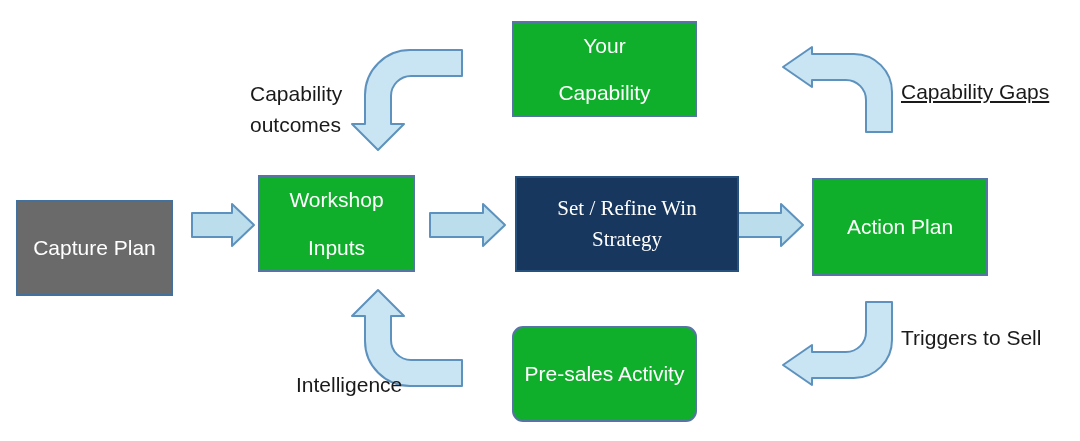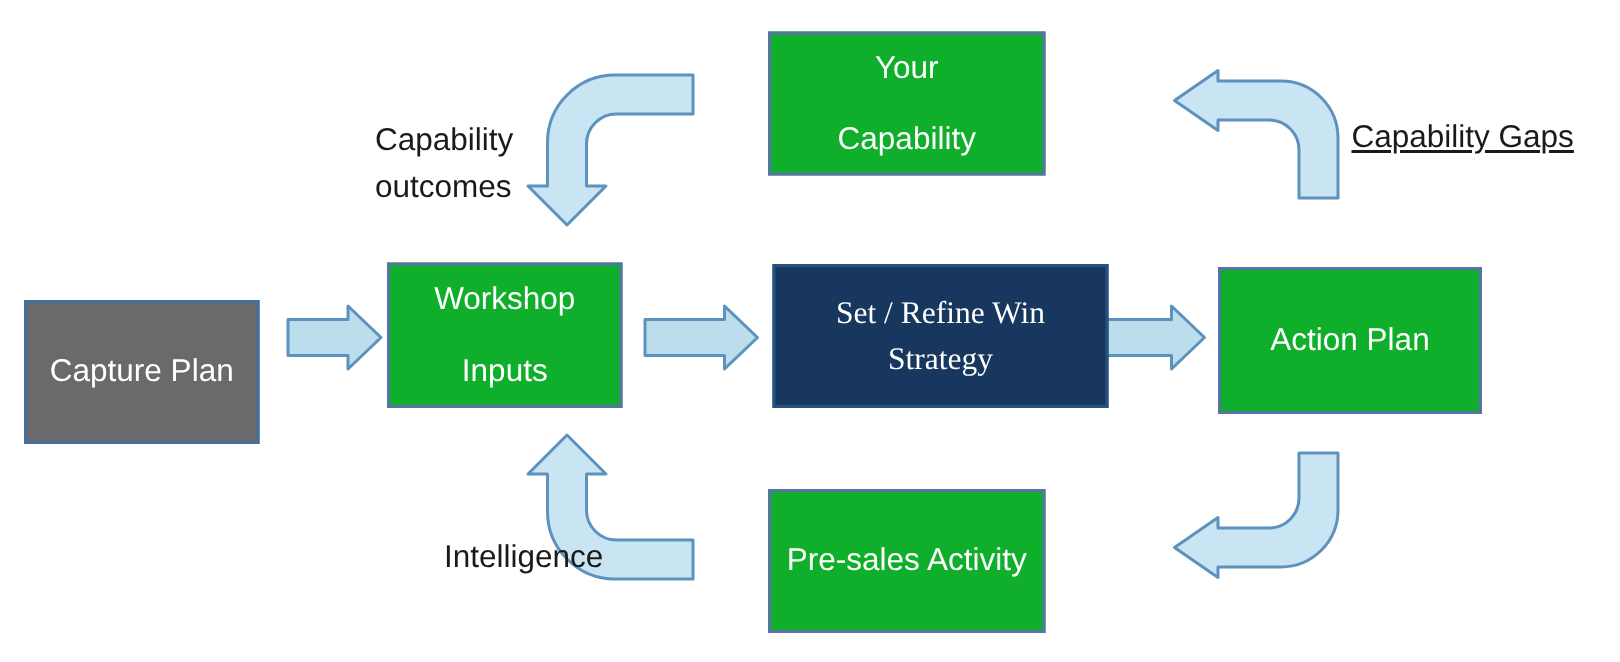--- a/index.html
+++ b/index.html
@@ -21,31 +21,31 @@
   .box span{display:block;}
   .green{background:#10AF2B;border:2px solid #5873A6;gap:16px;}
   .gray{background:#6A6A6A;border:2px solid #41719C;}
   .navy{background:#17375E;border:2px solid #28527E;}
 
   #box-capture-plan      {left:16px;  top:176px; width:157px; height:96px;margin-top:24px;}
   #box-workshop-inputs   {left:258px; top:175px; width:157px; height:97px;}
   #box-set-refine        {left:515px; top:176px; width:224px; height:96px;font-family:Liberation Serif, serif;}
   #box-action-plan       {left:812px; top:178px; width:176px; height:98px;}
   #box-your-capability   {left:512px; top:21px;  width:185px; height:96px;}
-  #box-pre-sales         {left:512px; top:326px; width:185px; height:96px;}
+  #box-pre-sales         {left:512px; top:326px; width:185px; height:96px;border-radius:11px;}
 
   .flow-label{
     position:absolute;
     color:#1A1A1A;
     font-size:21px;line-height:1.48;
     white-space:nowrap;
   }
   #label-capability-outcomes{left:250px; top:78px;}
   #label-capability-gaps    {left:901px; top:76px;text-decoration:underline;}
-  #label-intelligence       {left:296px; top:356px;}
+  #label-intelligence       {left:296px; top:369px;}
   #label-information-gaps   {left:901px; top:324px; line-height:1.35;}
 
   #arrow-layer{position:absolute;left:0;top:0;width:1080px;height:441px;pointer-events:none;}
 </style>
 </head>
 <body>
 
 <div id="stage">
 
   <svg id="arrow-layer" viewBox="0 0 1080 441" xmlns="http://www.w3.org/2000/svg">
@@ -93,15 +93,16 @@
   <div class="flow-label" id="label-capability-outcomes">
     <span style="display:block">Capability</span>
     <span style="display:block">outcomes</span>
   </div>
 
   <div class="flow-label" id="label-capability-gaps">Capability Gaps</div>
 
   <div class="flow-label" id="label-intelligence">Intelligence</div>
 
   <div class="flow-label" id="label-information-gaps">
+    <span style="display:block">Triggers to Sell</span>
   </div>
 
 </div>
 
 </body></html>

